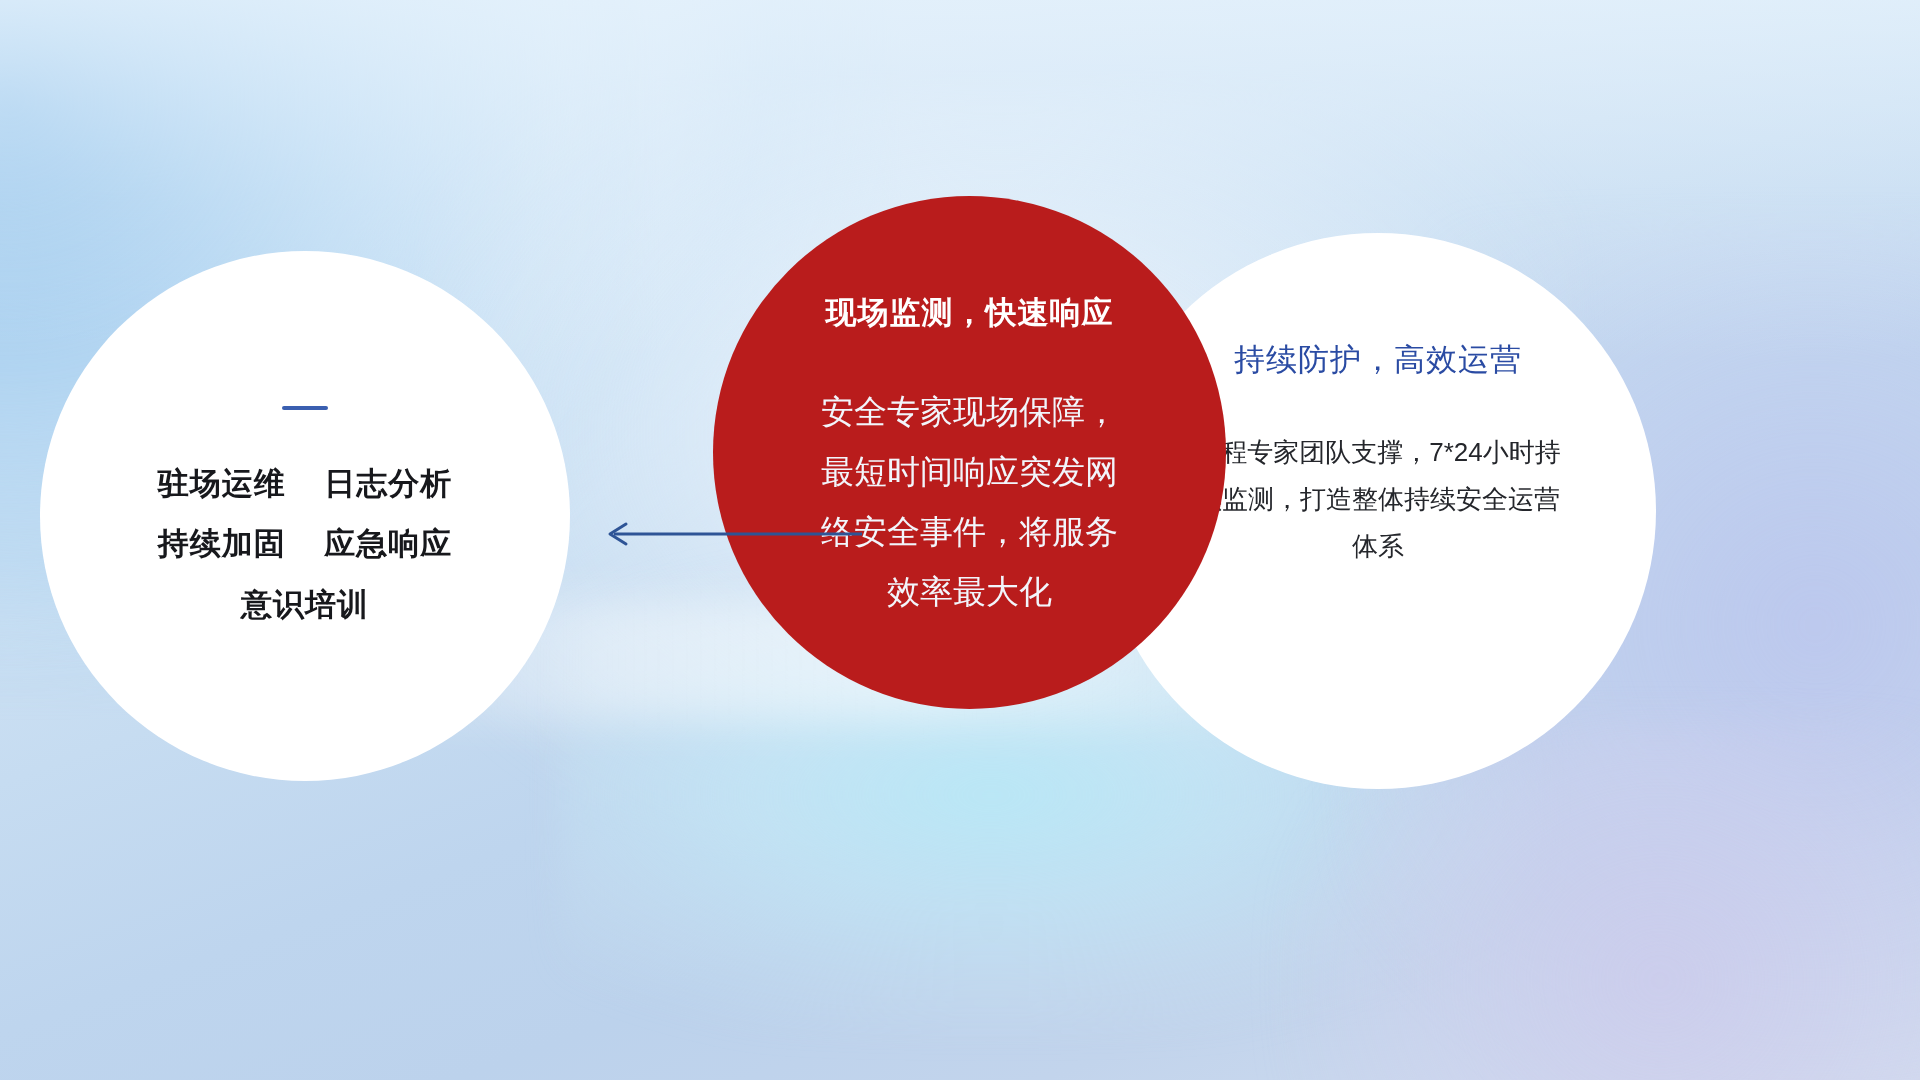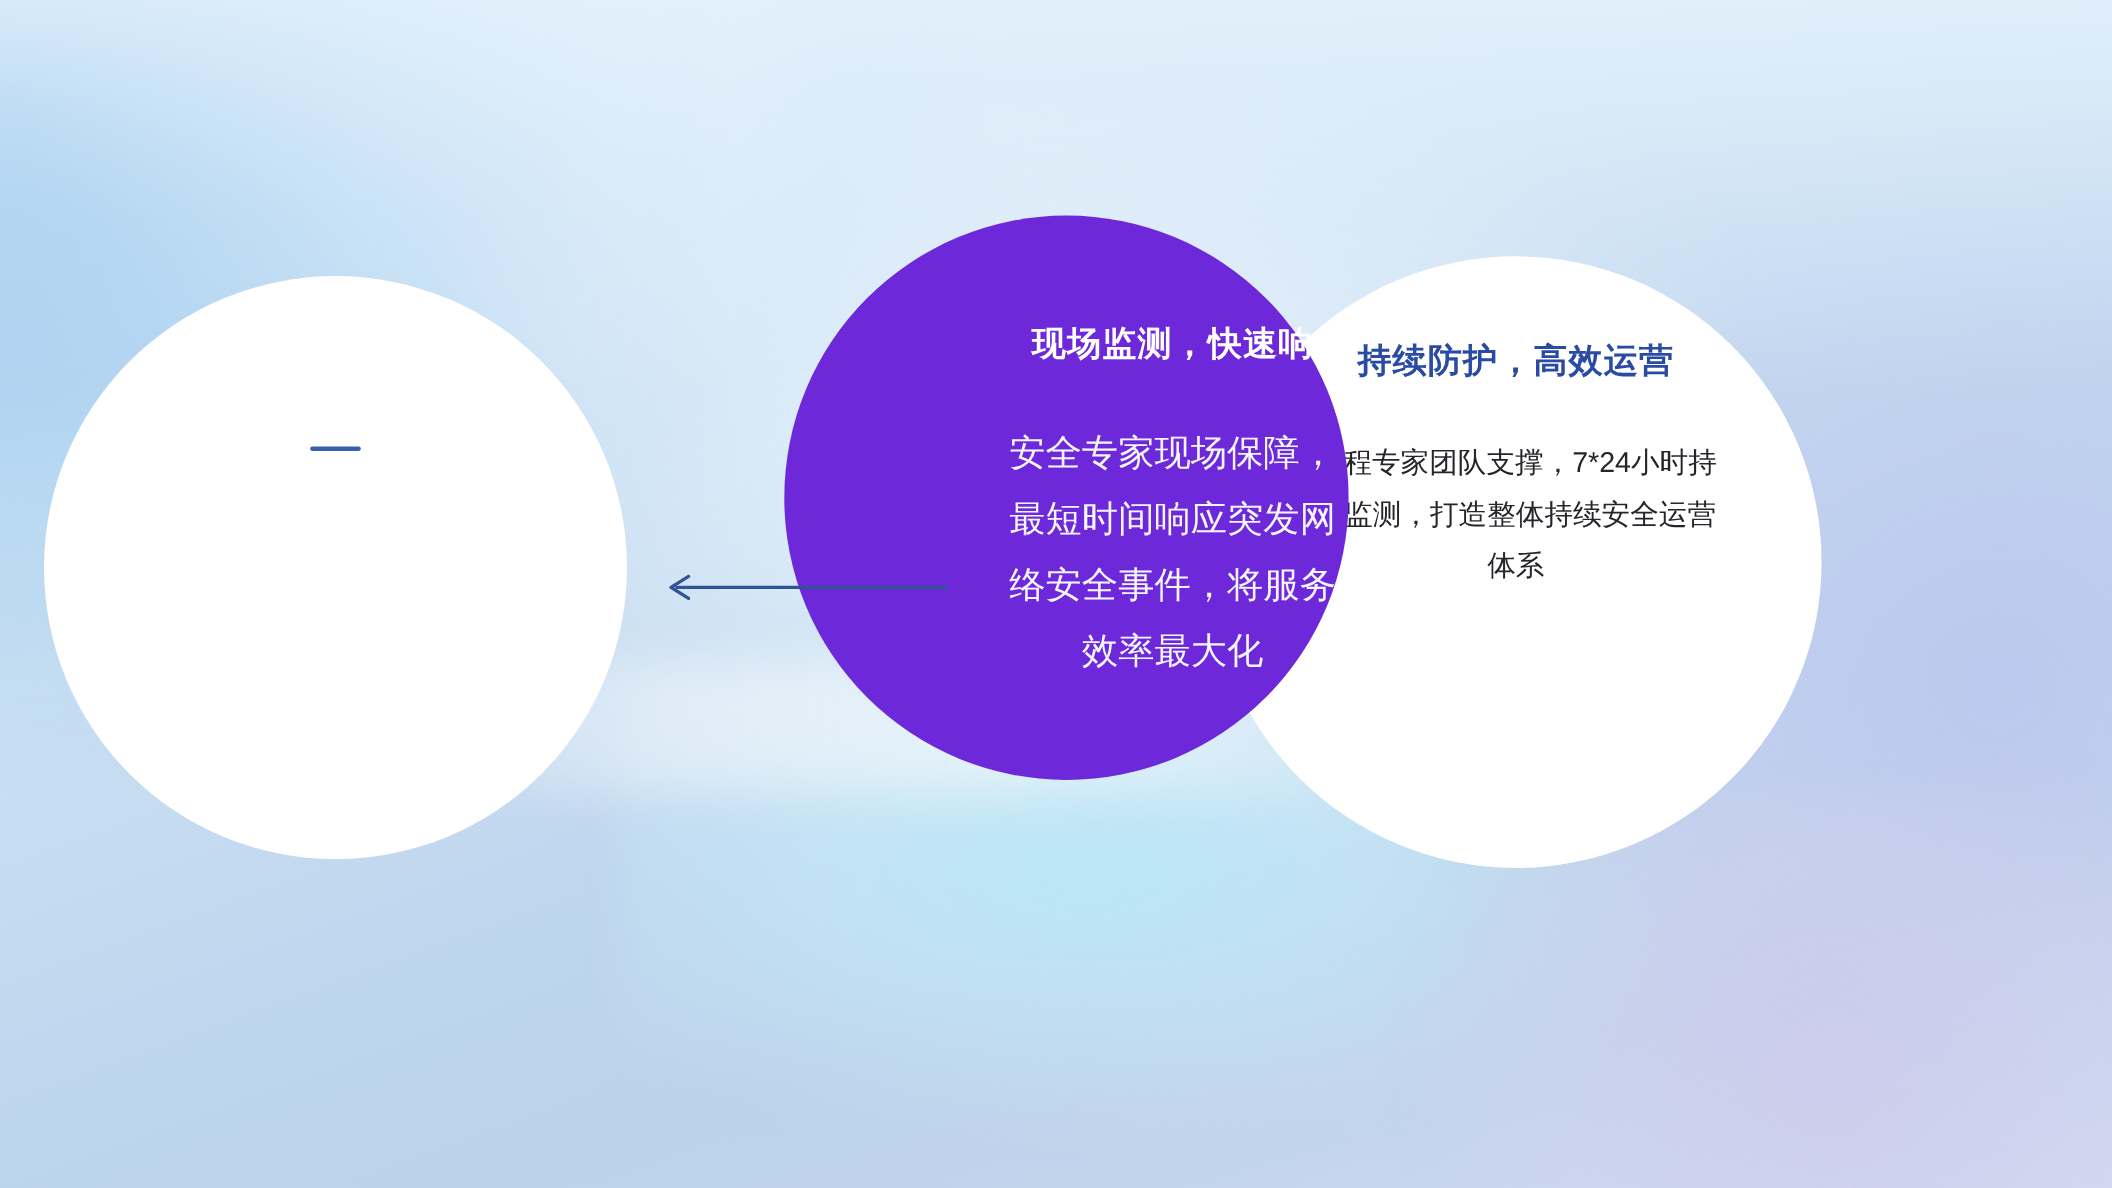--- a/index.html
+++ b/index.html
@@ -188,23 +188,23 @@
   
   #circle-right {
     left: 1100px;
     top: 233px;
     width: 556px;
     height: 556px;
     background: #ffffff;
     z-index: 2;
   }
   #circle-right .c-title {
-    margin-top: 74px;
+    margin-top: 106px;
     font-size: 31px;
-    font-weight: bold;
+    font-weight: normal;
     letter-spacing: 1px;
     white-space: nowrap;
   }
   #circle-right .c-body {
     margin-top: 48px;
     width: 382px;
     font-size: 26px;
     line-height: 1.80;
     color: #24262b;
     text-align: center;
@@ -230,23 +230,28 @@
   <div class="bg-blue-left"></div>
   <div class="bg-glow-mid"></div>
   <div class="bg-cyan-bottom"></div>
   <div class="bg-violet-right"></div>
   <div class="bg-lilac-botright"></div>
   <div class="bg-haze-top"></div>
   <div class="bg-streak"></div>
 
   <div class="circle" id="circle-left">
     <div class="rule" style="background: rgb(58, 95, 176);"></div>
+    <div class="tag-lines">
+      <div class="tag-line">驻场运维    日志分析</div>
+      <div class="tag-line">持续加固    应急响应</div>
+      <div class="tag-line">意识培训</div>
+    </div>
   </div>
 
-  <div class="circle" id="circle-mid" style="background: #6d28d9; align-items: flex-end;">
+  <div class="circle" id="circle-mid" style="background: #b91c1c;">
     <div class="c-title" style="color: rgb(255, 255, 255);">现场监测，快速响应</div>
     <div class="c-body">安全专家现场保障，最短时间响应突发网络安全事件，将服务效率最大化</div>
   </div>
 
   <div class="circle" id="circle-right">
     <div class="c-title" style="color: rgb(42, 75, 163);">持续防护，高效运营</div>
     <div class="c-body">远程专家团队支撑，7*24小时持续监测，打造整体持续安全运营体系</div>
   </div>
 
   <svg id="arrow" viewBox="0 0 270 36">

